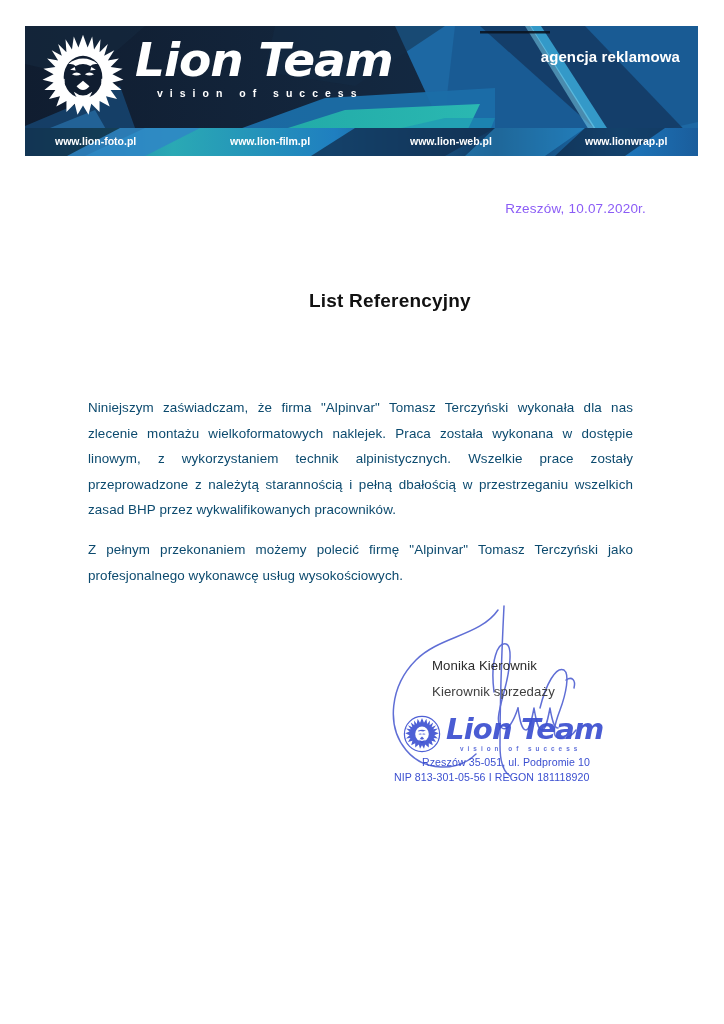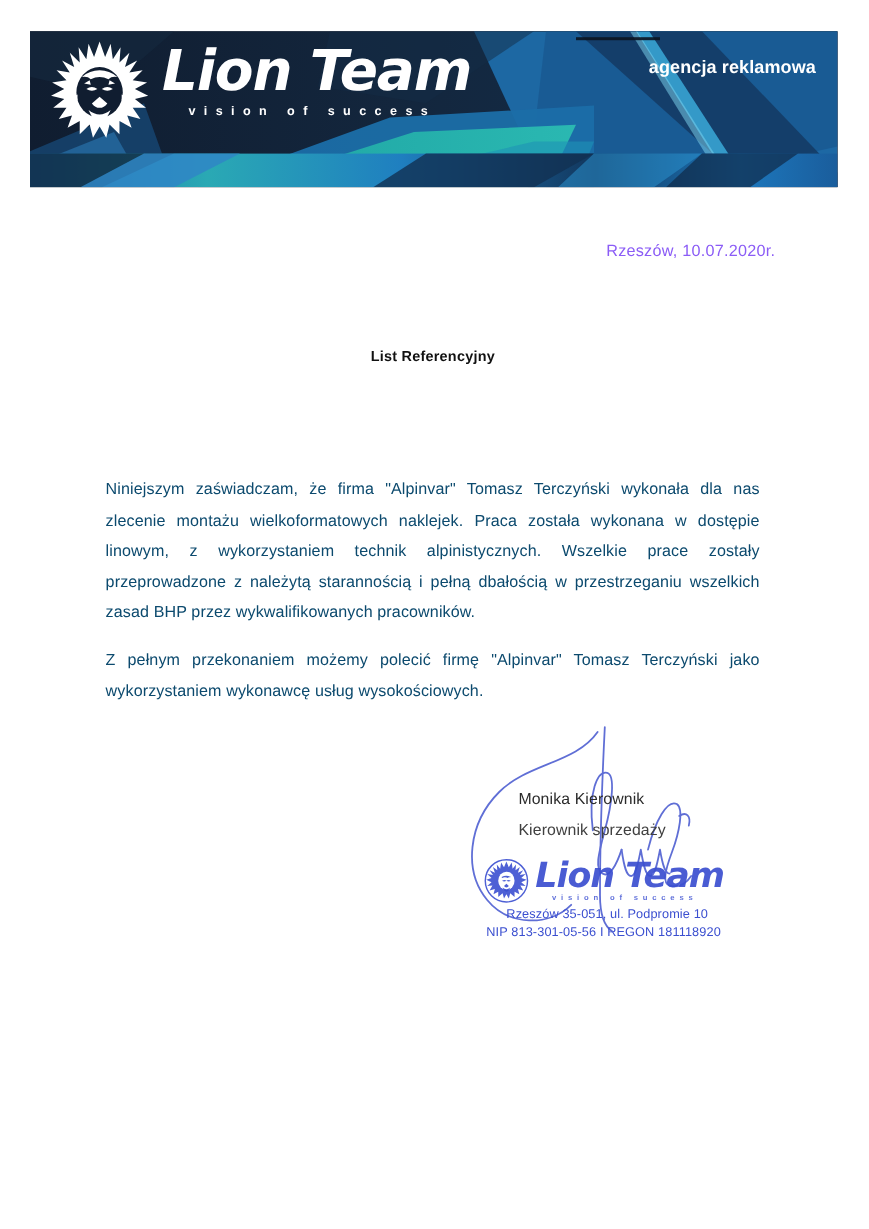--- a/index.html
+++ b/index.html
@@ -108,21 +108,21 @@
     font-size: 13.5px;
     color: #8b5cf6;
     letter-spacing: 0.2px;
     white-space: nowrap;
   }
   .doc-title {
     position: absolute;
     left: 309px;
     top: 290px;
     font-family: "Liberation Sans", sans-serif;
-    font-size: 12px;
+    font-size: 19px;
     font-weight: bold;
     color: #111111;
     letter-spacing: 0.2px;
     white-space: nowrap;
   }
   .para {
     position: absolute;
     left: 88px;
     width: 545px;
     font-family: "Liberation Sans", sans-serif;
@@ -223,21 +223,21 @@
     font-size: 10.6px;
     color: #3b4fd0;
     white-space: nowrap;
     letter-spacing: 0.1px;
   }
   .stamp-nip {
     position: absolute;
     left: -4px;
     top: 59px;
     width: 218px;
-    text-align: center;
+    text-align: left;
     font-family: "Liberation Sans", sans-serif;
     font-size: 10.6px;
     color: #3b4fd0;
     white-space: nowrap;
     letter-spacing: 0.1px;
   }
 
   
   .footer {
     position: absolute;
@@ -341,28 +341,34 @@
     </g>
   </svg>
 
   <div class="brand-block">
     <div class="brand-name">Lion Team</div>
     <div class="brand-tagline">vision of success</div>
   </div>
 
   <div class="agency-tag">agencja reklamowa</div>
 
+  <div class="url-strip">
+    <a class="url-item u0">www.lion-foto.pl</a>
+    <a class="url-item u1">www.lion-film.pl</a>
+    <a class="url-item u2">www.lion-web.pl</a>
+    <a class="url-item u3">www.lionwrap.pl</a>
+  </div>
 </div>
 
 <div class="date-line">Rzeszów, 10.07.2020r.</div>
 
 <div class="doc-title">List Referencyjny</div>
 
 <p class="para para-1">Niniejszym zaświadczam, że firma "Alpinvar" Tomasz Terczyński wykonała dla nas zlecenie  montażu wielkoformatowych naklejek. Praca została wykonana w dostępie linowym, z wykorzystaniem technik alpinistycznych. Wszelkie prace zostały przeprowadzone z należytą starannością i pełną dbałością w przestrzeganiu wszelkich zasad BHP przez wykwalifikowanych pracowników.</p>
-<p class="para para-2">Z pełnym przekonaniem możemy polecić firmę "Alpinvar" Tomasz Terczyński jako wykorzystaniem wykonawcę usług wysokościowych.</p>
+<p class="para para-2">Z pełnym przekonaniem możemy polecić firmę "Alpinvar" Tomasz Terczyński jako profesjonalnego wykonawcę usług wysokościowych.</p>
 
 <div class="sig-area">
   <svg class="sig-ink" viewBox="0 0 260 185">
     <g fill="none" stroke="#4a5bd0" stroke-width="1.5" stroke-linecap="round" stroke-linejoin="round" opacity="0.88">
 
       <path d="M118 14 C 100 40, 60 40, 36 64 C 10 90, 6 130, 26 154
                C 44 176, 78 176, 96 158"></path>
 
       <path d="M124 10 C 122 50, 120 100, 120 150 C 120 166, 124 176, 130 180"></path>
 

